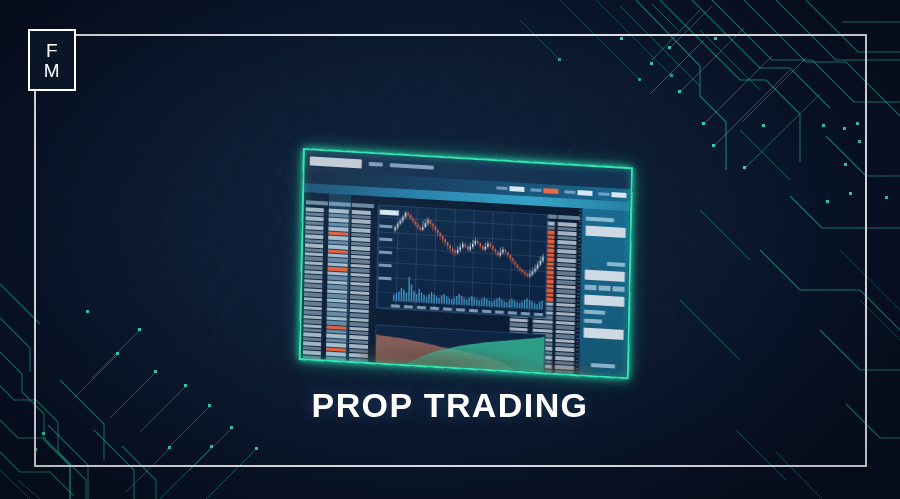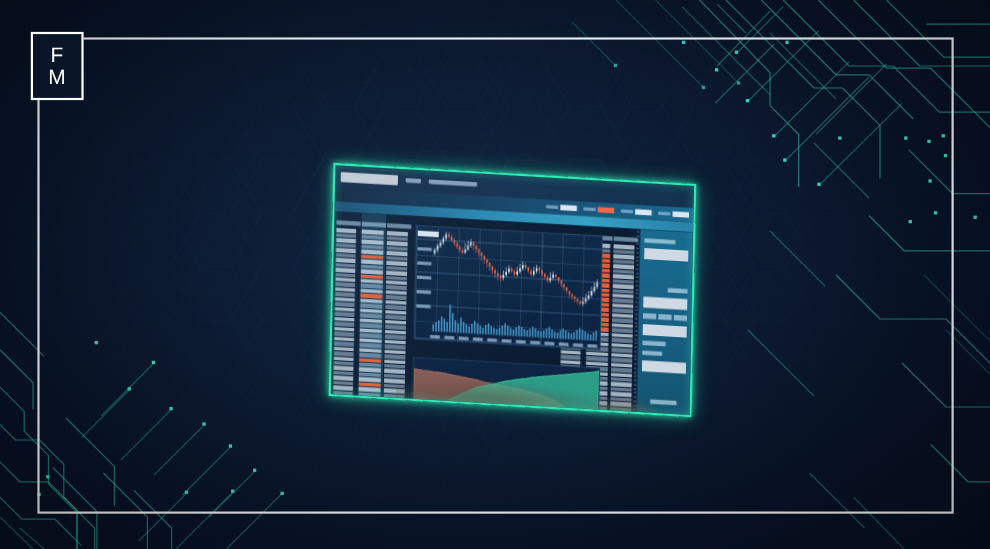--- a/index.html
+++ b/index.html
@@ -947,15 +947,16 @@
           <div class="hand2"></div>
         </div>
 
         <div class="glare"></div>
       </div>
 
       <div class="glow-frame"></div>
     </div>
   </div>
 
+  <div class="title">PROP TRADING</div>
 
   <div class="vign"></div>
 </div>
 
 </body></html>

